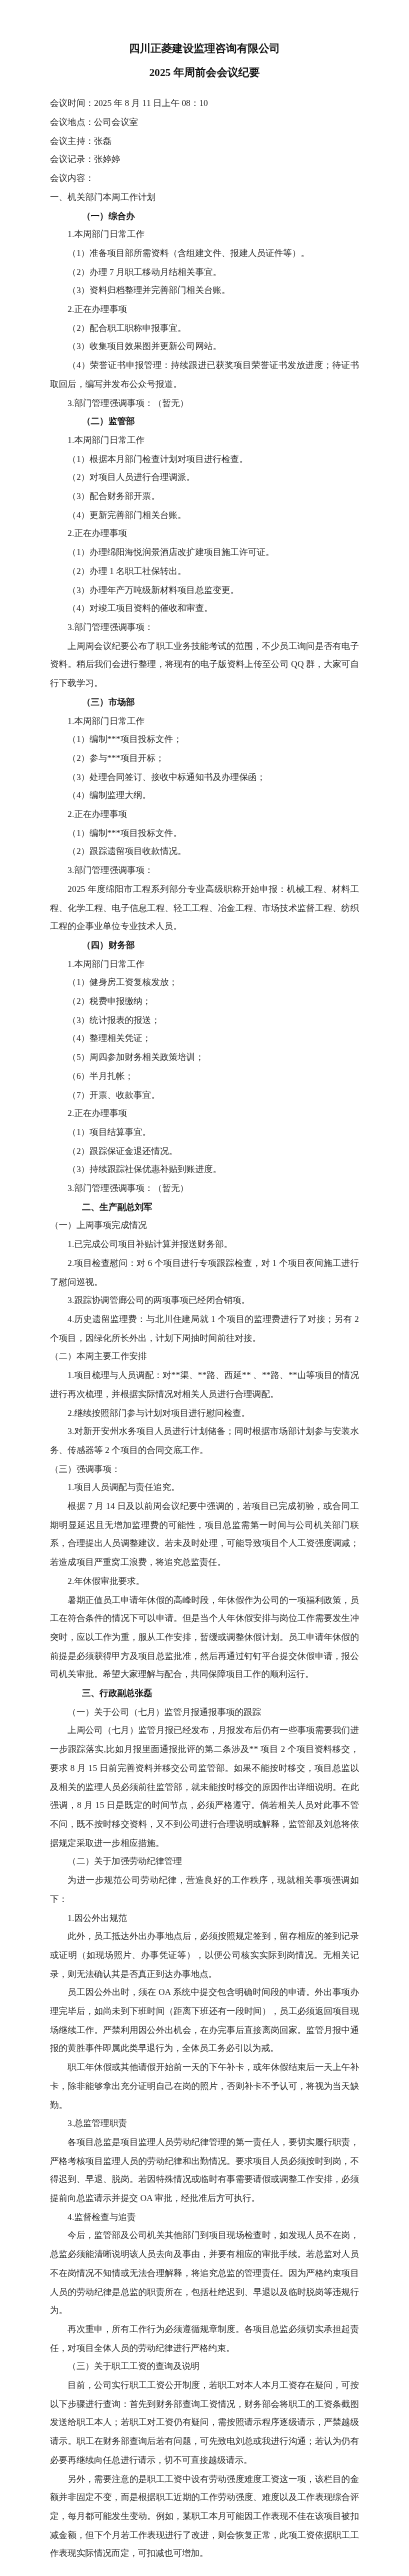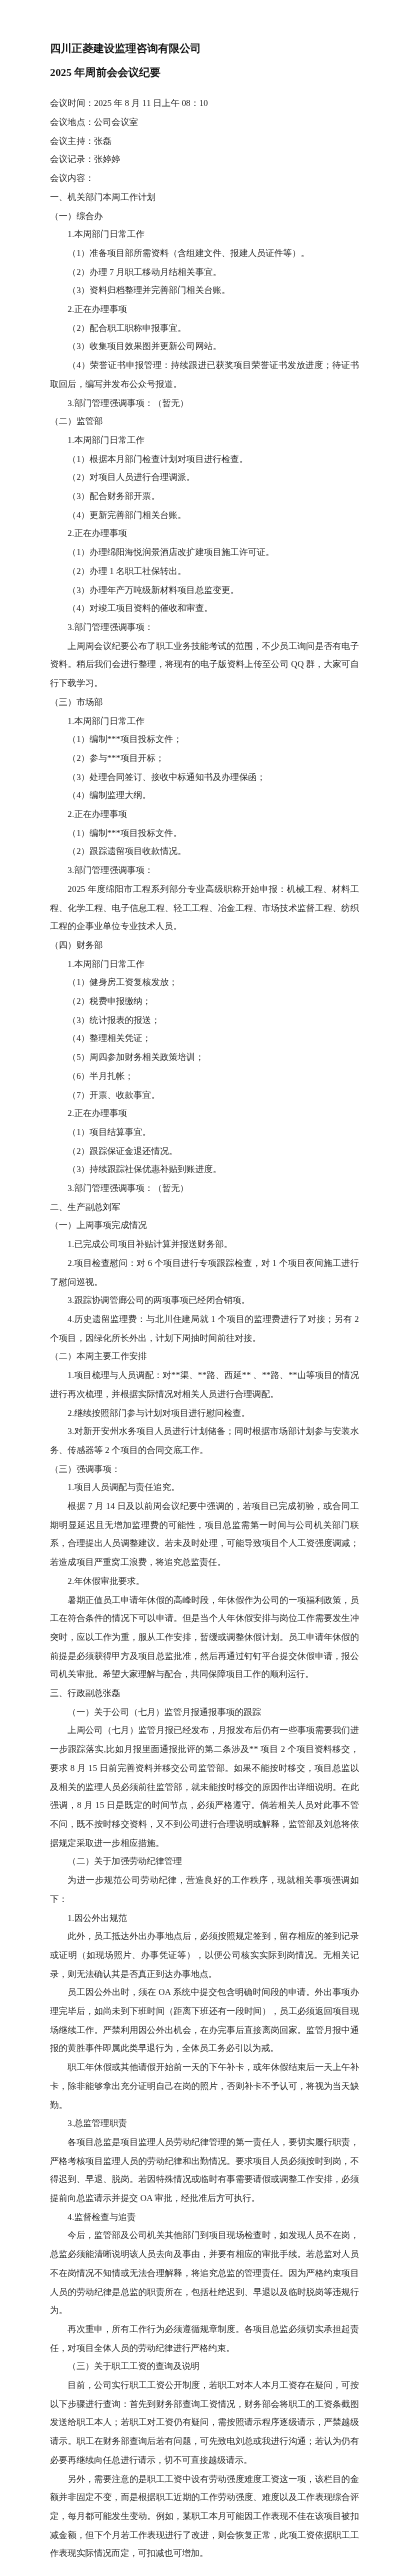--- a/index.html
+++ b/index.html
@@ -12,33 +12,34 @@
     background: #ffffff;
     color: #1f1f1f;
     font-family: "Liberation Serif", "DejaVu Serif", serif;
     position: relative;
     overflow: hidden;
   }
   .title {
     margin: 0;
     font-size: 10.8px;
     font-weight: bold;
+    text-align: center;
     line-height: 24px;
     color: #151515;
   }
   .title-block { margin-bottom: 10.3px; }
   .para {
     margin: 0;
     font-size: 8.8px;
     line-height: 18.7px;
     text-align: justify;
     word-break: break-all;
   }
   .para.indent { text-indent: 2em; }
-  .para.bold { font-weight: normal; color: #131313; }
+  .para.bold { font-weight: bold; color: #131313; margin-left: 32px; }
 </style>
 </head>
 <body>
 
 <div class="page">
   <div class="title-block">
     <h1 class="title">四川正菱建设监理咨询有限公司</h1>
     <h1 class="title">2025 年周前会会议纪要</h1>
   </div>
   <div id="doc-body">

